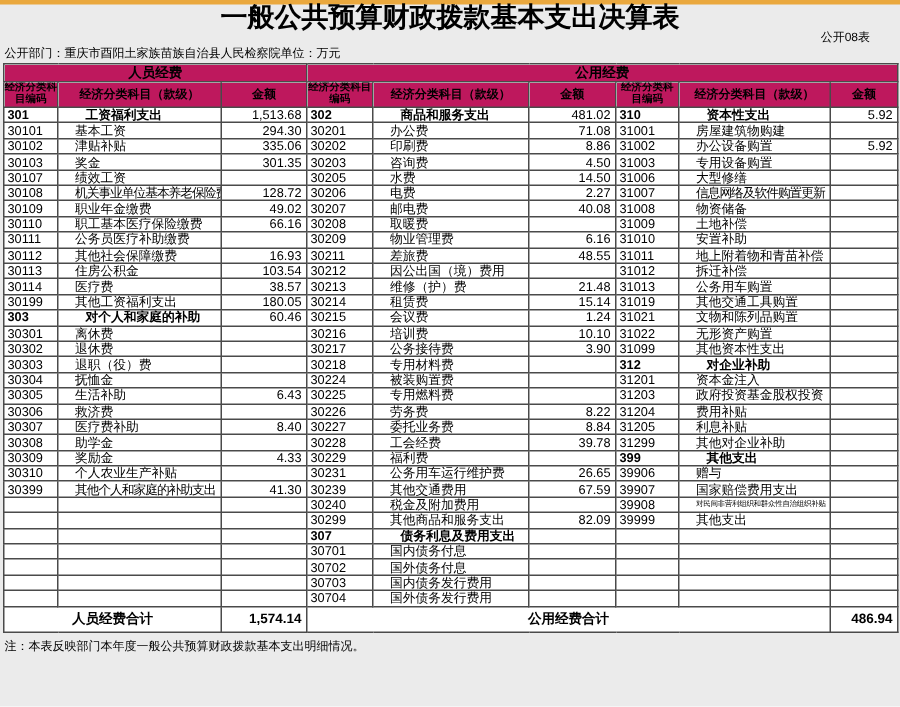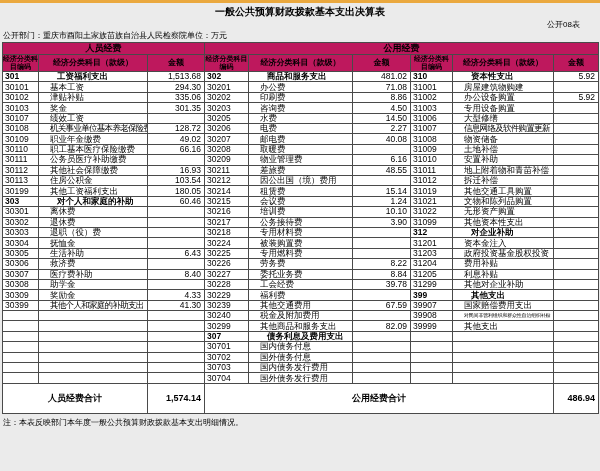--- a/index.html
+++ b/index.html
@@ -5,21 +5,21 @@
   * { box-sizing: border-box; margin: 0; padding: 0; }
   html,body { width: 600px; height: 471px; overflow: hidden; }
   body {
     background: #ebebeb;
     font-family: "Liberation Sans", sans-serif;
     color: #000;
   }
   .topstrip { height: 3px; background: #eaa83e; }
   .page-title {
     text-align: center;
-    font-size: 10px;
+    font-size: 18px;
     font-weight: bold;
     height: 17px;
     line-height: 17px;
   }
   .meta-right {
     text-align: right;
     font-size: 8px;
     height: 10px;
     line-height: 10px;
     padding-right: 20px;
@@ -54,21 +54,21 @@
   .grp-hdr { font-size: 9px; height: 12px; }
   .code-hdr { font-size: 7px; white-space: normal; line-height: 1.15; height: 17px; }
   .subj-hdr, .amt-hdr { font-size: 8px; height: 17px; }
   .c { padding-left: 2px; }
   .l { padding-left: 11px; }
   .l.cls { padding-left: 18px; font-weight: bold; }
   .b { font-weight: bold; }
   .n { text-align: right; padding-right: 3px; }
   .tight { letter-spacing: -0.7px; }
   .tiny { font-size: 5px; letter-spacing: -0.2px; }
-  tfoot td { font-weight: bold; font-size: 9px; height: 30px; }
+  tfoot td { font-weight: bold; font-size: 9px; height: 17px; }
   .tc { text-align: center; }
   .note {
     font-size: 8px;
     padding: 3px 0 0 3px;
   }
 </style>
 </head>
 <body>
 
 <div class="topstrip"></div>
@@ -227,20 +227,31 @@
         <td class="l">住房公积金</td>
         <td class="n">103.54</td>
         <td class="c">30212</td>
         <td class="l">因公出国（境）费用</td>
         <td class="n"></td>
         <td class="c">31012</td>
         <td class="l">拆迁补偿</td>
         <td class="n"></td>
       </tr>
       <tr>
+        <td class="c">30114</td>
+        <td class="l">医疗费</td>
+        <td class="n">38.57</td>
+        <td class="c">30213</td>
+        <td class="l">维修（护）费</td>
+        <td class="n">21.48</td>
+        <td class="c">31013</td>
+        <td class="l">公务用车购置</td>
+        <td class="n"></td>
+      </tr>
+      <tr>
         <td class="c">30199</td>
         <td class="l">其他工资福利支出</td>
         <td class="n">180.05</td>
         <td class="c">30214</td>
         <td class="l">租赁费</td>
         <td class="n">15.14</td>
         <td class="c">31019</td>
         <td class="l">其他交通工具购置</td>
         <td class="n"></td>
       </tr>
@@ -345,20 +356,31 @@
       </tr>
       <tr>
         <td class="c">30309</td>
         <td class="l">奖励金</td>
         <td class="n">4.33</td>
         <td class="c">30229</td>
         <td class="l">福利费</td>
         <td class="n"></td>
         <td class="c b">399</td>
         <td class="l cls">其他支出</td>
+        <td class="n"></td>
+      </tr>
+      <tr>
+        <td class="c">30310</td>
+        <td class="l">个人农业生产补贴</td>
+        <td class="n"></td>
+        <td class="c">30231</td>
+        <td class="l">公务用车运行维护费</td>
+        <td class="n">26.65</td>
+        <td class="c">39906</td>
+        <td class="l">赠与</td>
         <td class="n"></td>
       </tr>
       <tr>
         <td class="c">30399</td>
         <td class="l tight">其他个人和家庭的补助支出</td>
         <td class="n">41.30</td>
         <td class="c">30239</td>
         <td class="l">其他交通费用</td>
         <td class="n">67.59</td>
         <td class="c">39907</td>

